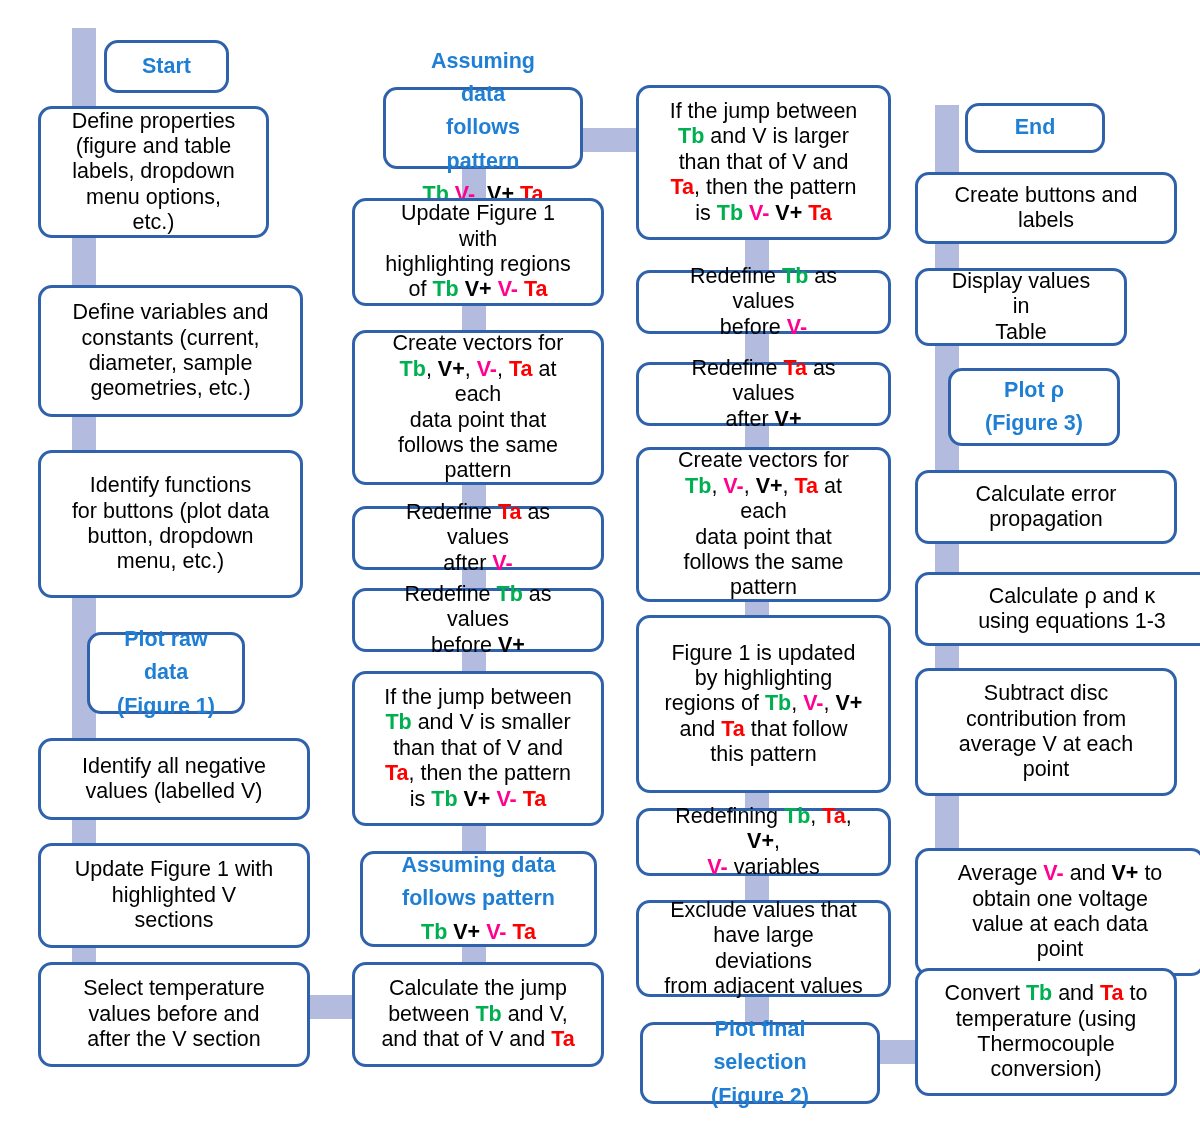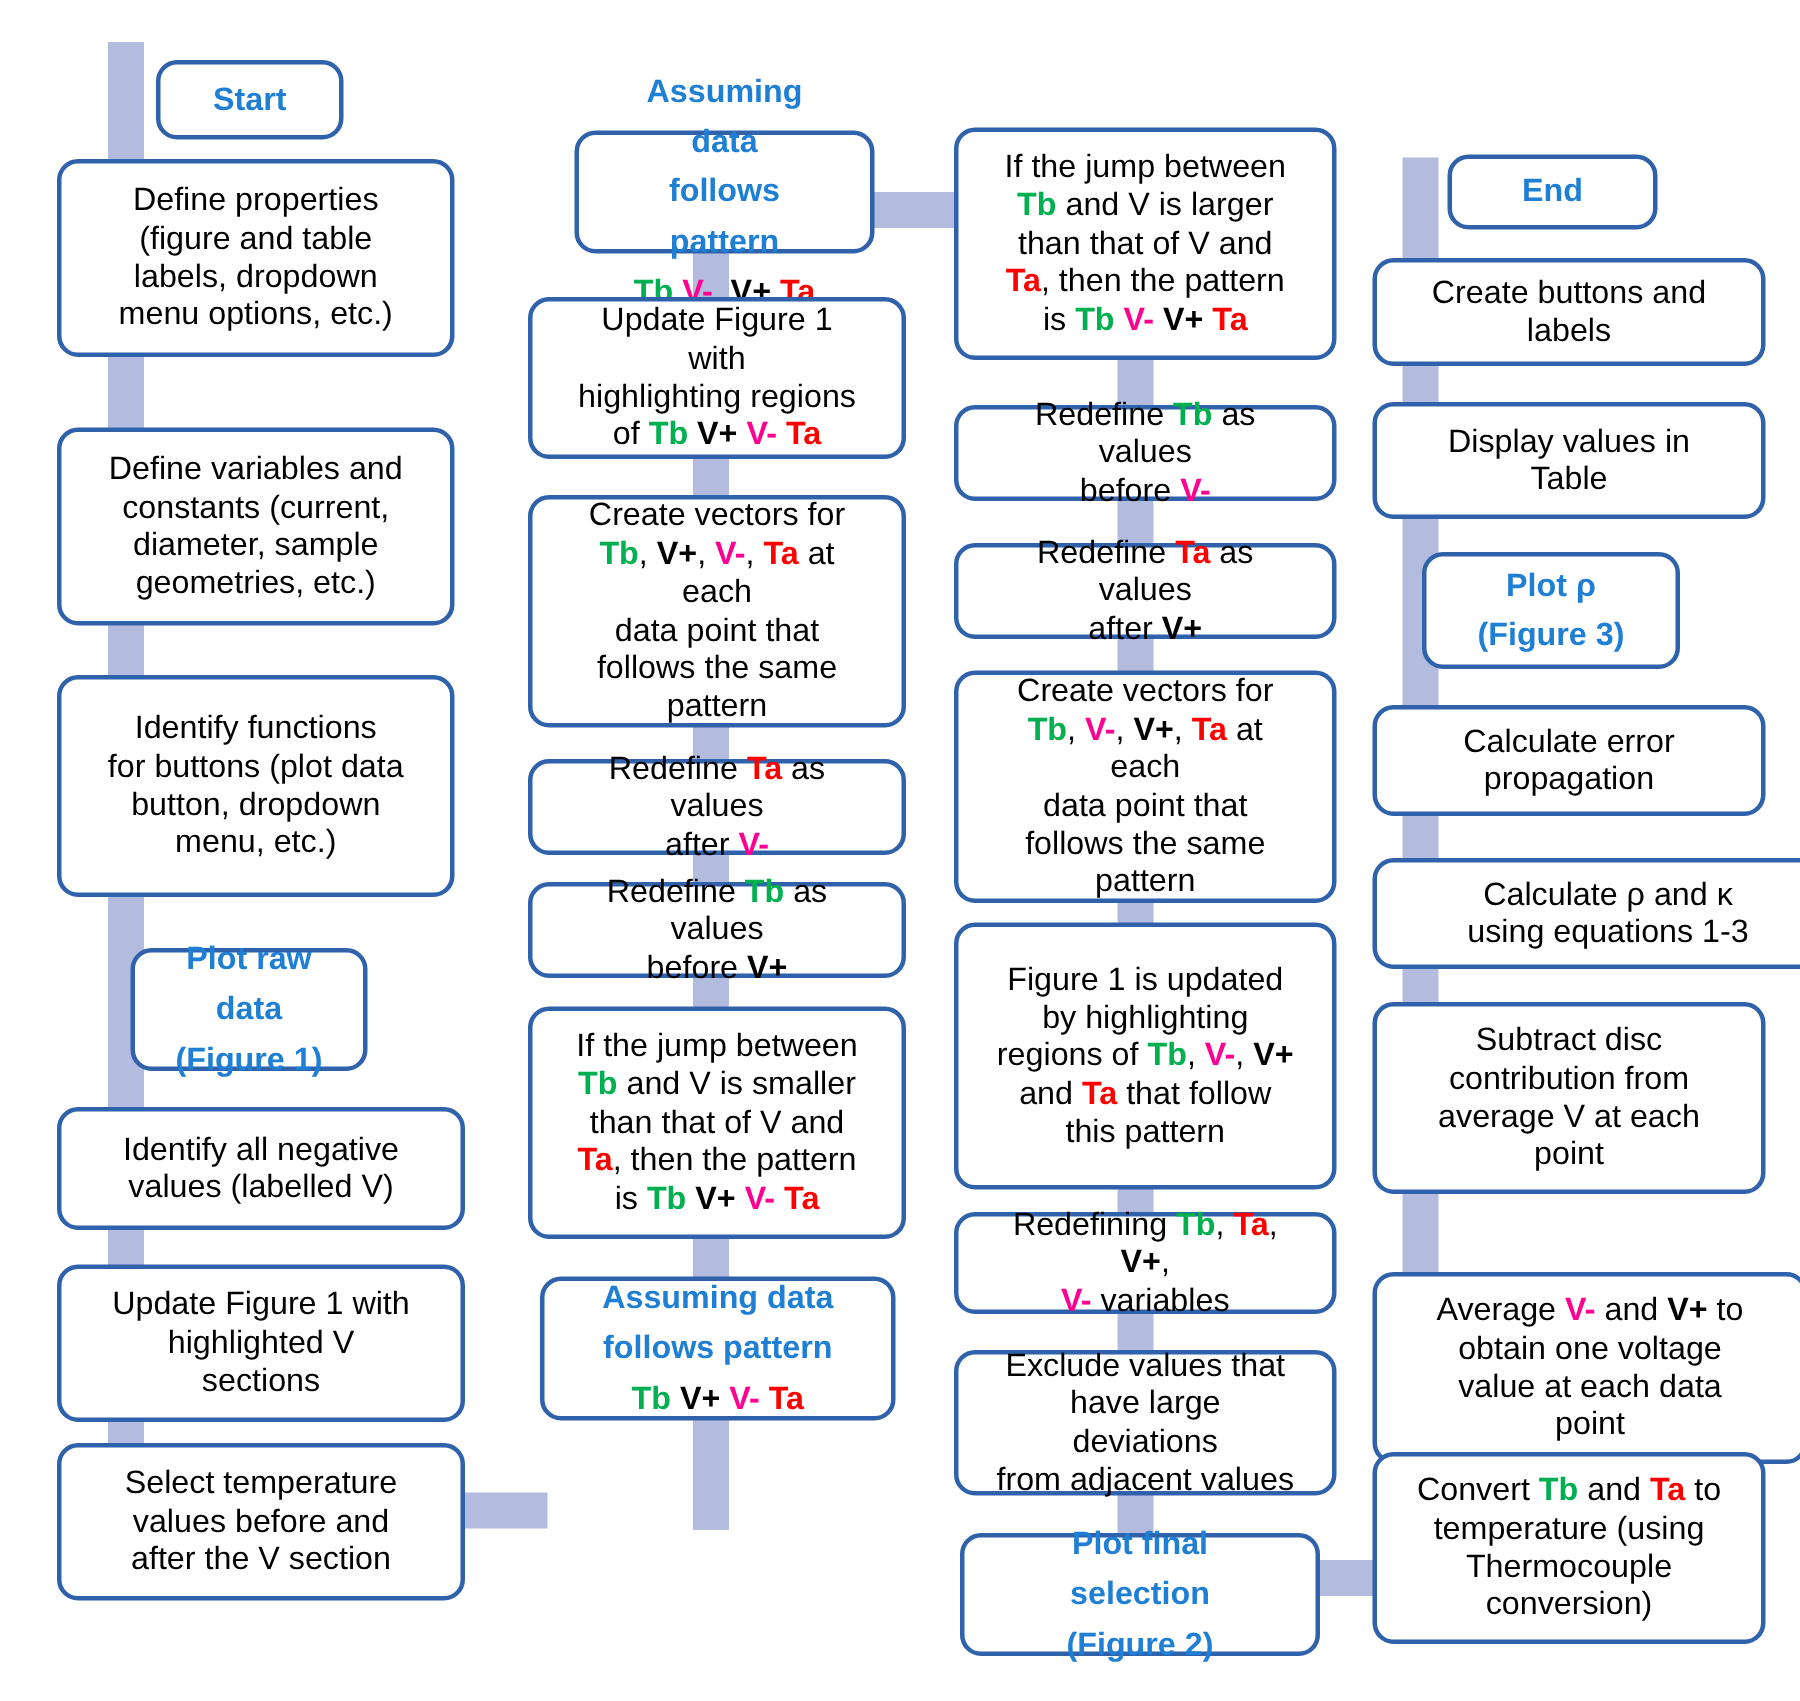--- a/index.html
+++ b/index.html
@@ -60,21 +60,21 @@
   <div class="conn" style="left:745px;top:130px;width:24px;height:930px;"></div>
 
   <div class="conn" style="left:870px;top:1040px;width:70px;height:24px;"></div>
 
   <div class="conn" style="left:935px;top:105px;width:24px;height:960px;"></div>
 
   <div class="box blue" style="left:104px;top:40px;width:125px;height:53px;">
     <span class="txt">Start</span>
   </div>
 
-  <div class="box" style="left:38px;top:106px;width:265px;height:132px;justify-content:flex-end;">
+  <div class="box" style="left:38px;top:106px;width:231px;height:132px;justify-content:flex-end;">
     <span class="txt">
       <span>Define properties</span><br>
       <span>(figure and table</span><br>
       <span>labels, dropdown</span><br>
       <span>menu options, etc.)</span>
     </span>
   </div>
 
   <div class="box" style="left:38px;top:285px;width:265px;height:132px;">
     <span class="txt">
@@ -188,20 +188,27 @@
     <span class="txt">
       <span>Assuming data</span><br>
       <span>follows pattern</span><br>
       <span class="tb">Tb</span>
       <span class="vp">V+</span>
       <span class="vm">V-</span>
       <span class="ta">Ta</span>
     </span>
   </div>
 
+  <div class="box" style="left:352px;top:962px;width:252px;height:105px;">
+    <span class="txt">
+      <span>Calculate the jump</span><br>
+      between <span class="tb">Tb</span> and V,<br>
+      and that of V and <span class="ta">Ta</span>
+    </span>
+  </div>
 
   <div class="box" style="left:636px;top:85px;width:255px;height:155px;">
     <span class="txt">
       <span>If the jump between</span><br>
       <span class="tb">Tb</span> and V is larger<br>
       <span>than that of V and</span><br>
       <span class="ta">Ta</span>, then the pattern<br>
       is <span class="tb">Tb</span>
       <span class="vm">V-</span>
       <span class="vp">V+</span>
@@ -272,21 +279,21 @@
     <span class="txt">End</span>
   </div>
 
   <div class="box" style="left:915px;top:172px;width:262px;height:72px;">
     <span class="txt">
       <span>Create buttons and</span><br>
       <span>labels</span>
     </span>
   </div>
 
-  <div class="box" style="left:915px;top:268px;width:262px;height:78px;">
+  <div class="box" style="left:915px;top:268px;width:212px;height:78px;">
     <span class="txt">
       <span>Display values in</span><br>
       <span>Table</span>
     </span>
   </div>
 
   <div class="box blue" style="left:948px;top:368px;width:172px;height:78px;">
     <span class="txt">
       <span>Plot ρ</span><br>
       <span>(Figure 3)</span>

